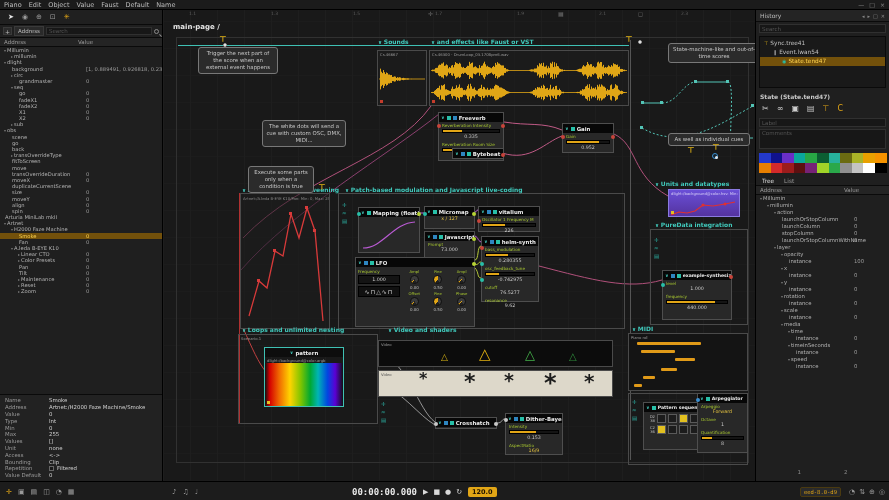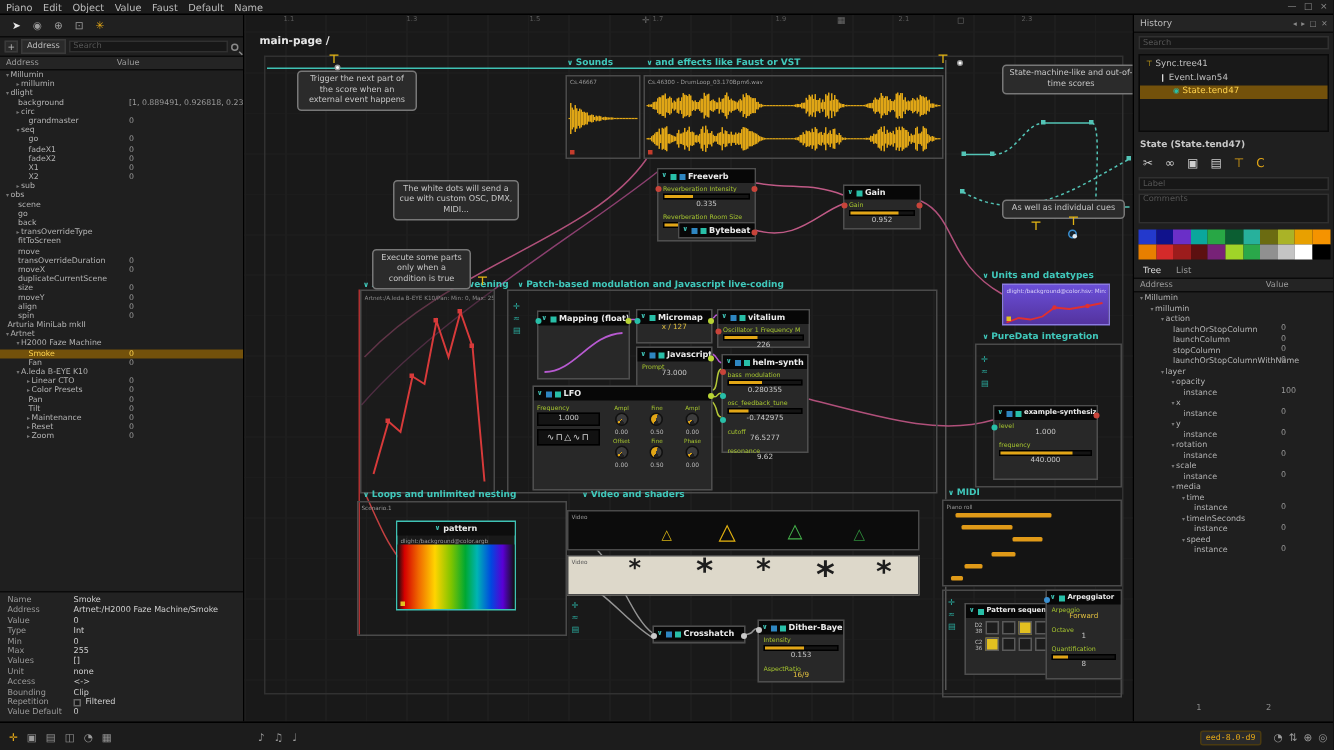--- a/index.html
+++ b/index.html
@@ -1268,20 +1268,30 @@
         <span style="color: rgb(154, 154, 154); font-size: 7px;">▤</span>
         <span style="color: rgb(154, 154, 154); font-size: 7px;">◫</span>
         <span style="color: rgb(154, 154, 154); font-size: 7px;">◔</span>
         <span style="color: rgb(154, 154, 154); font-size: 7px;">▦</span>
       </div>
     <div class="bgroup" style="left:172px;font-size:7px" id="bb-music">
         <span>♪</span>
         <span>♫</span>
         <span>♩</span>
       </div>
+    <div class="bgroup" style="left:352px">
+      <span class="timecode">00:00:00.000</span>
+      <span id="bb-transport" style="display:flex;gap:5px;font-size:7px">
+          <span style="color: rgb(216, 216, 216);">▶</span>
+          <span style="color: rgb(216, 216, 216);">■</span>
+          <span style="color: rgb(216, 216, 216);">●</span>
+          <span style="color: rgb(216, 216, 216);">↻</span>
+        </span>
+      <span class="tempo">120.0</span>
+    </div>
     <div class="bgroup" style="right:48px;left:auto">
       <span class="version">eed-8.0-d9</span>
     </div>
     <div class="bgroup" style="right:4px;left:auto;gap:4px;font-size:7px" id="bb-right">
         <span>◔</span>
         <span>⇅</span>
         <span>⊕</span>
         <span>◎</span>
       </div>
   </div>

